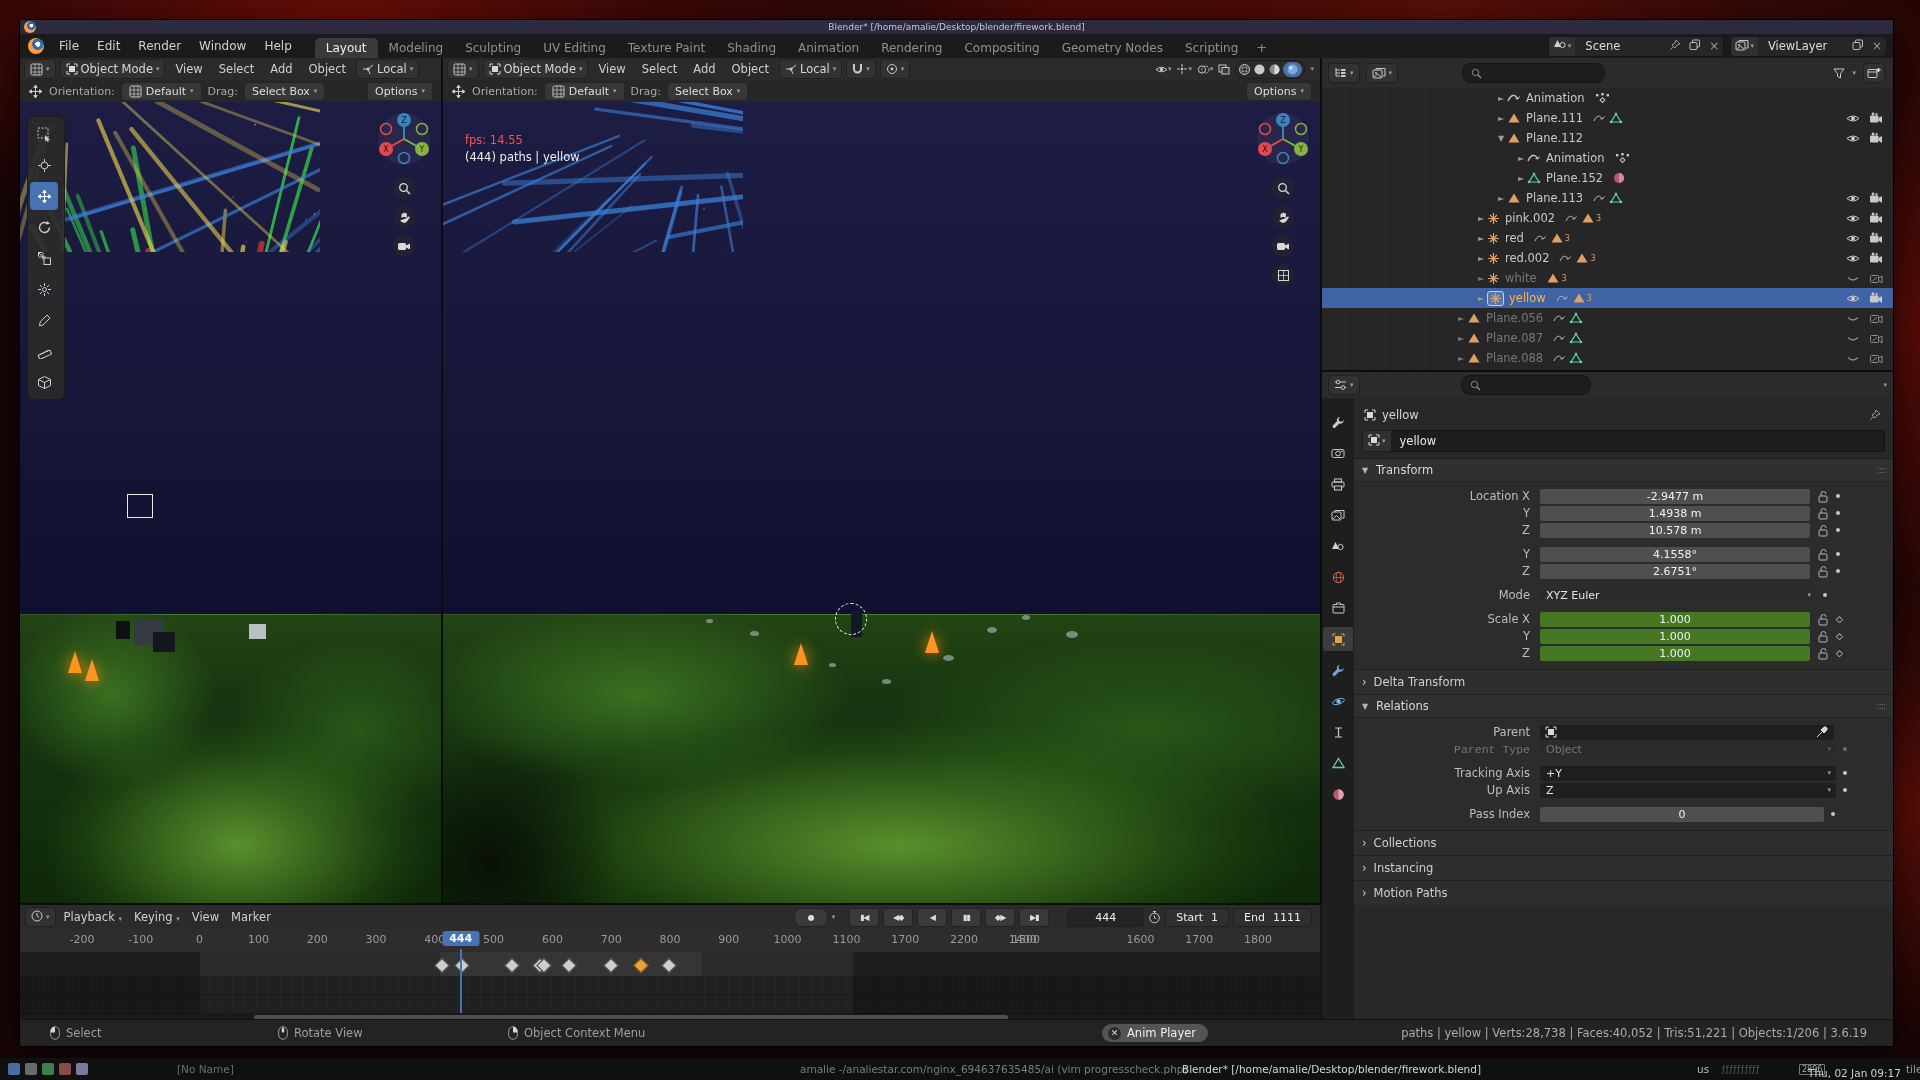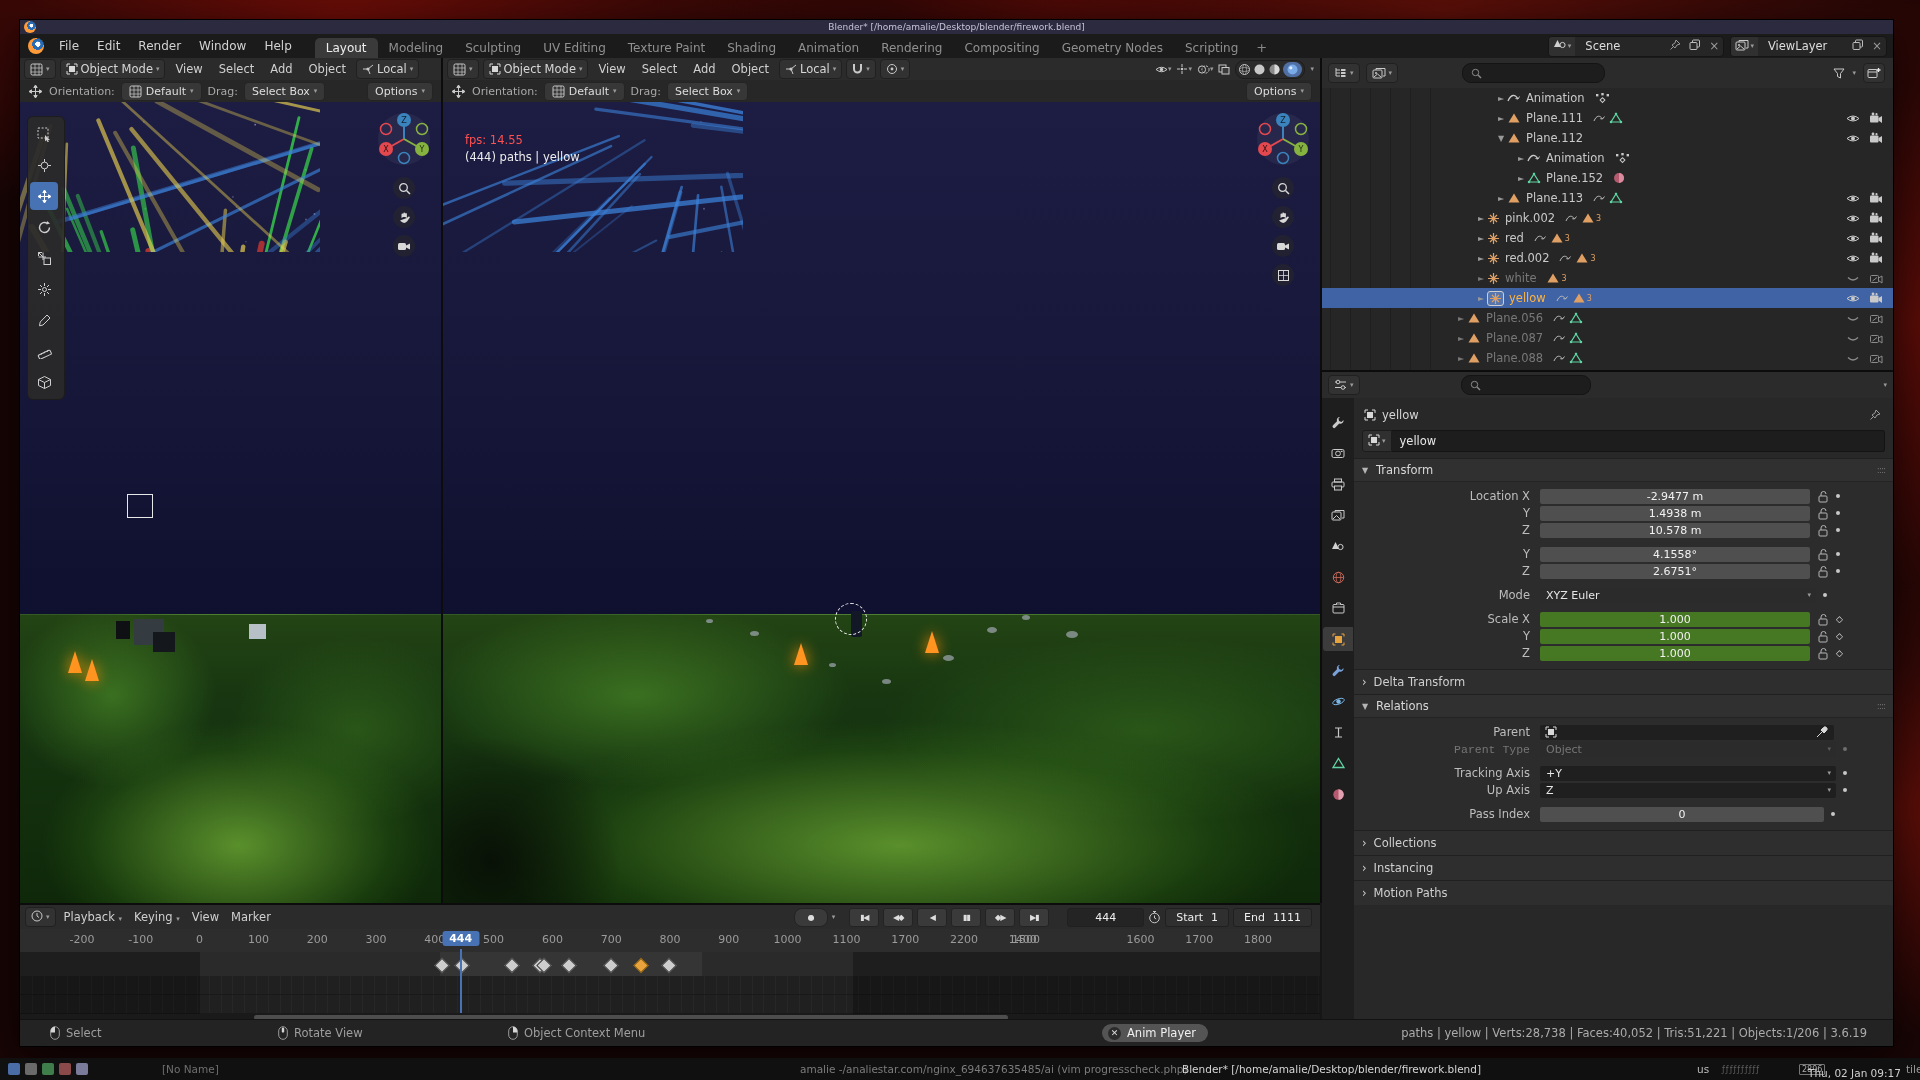--- a/index.html
+++ b/index.html
@@ -168,21 +168,21 @@
   .sb-item{position:absolute;top:0;height:26px;display:flex;align-items:center;gap:6px;}
   .anim-pill{position:absolute;left:1082px;top:4px;height:18px;background:#545454;border-radius:9px;color:#f0f0f0;
     display:flex;align-items:center;gap:6px;padding:0 12px 0 6px;font-size:11.5px;}
   .ap-x{width:13px;height:13px;border-radius:50%;background:#2b2b2b;color:#ddd;font-size:9px;display:flex;align-items:center;justify-content:center;}
   .sb-stats{position:absolute;right:26px;top:0;height:26px;display:flex;align-items:center;color:#ababab;}
   
   .taskbar{position:absolute;left:0;bottom:0;right:0;height:22px;background:#101010;display:flex;align-items:center;
     font-size:10.5px;color:#8a8a8a;}
   .tk-icons{display:flex;gap:5px;margin-left:8px;}
   .tk-ic{width:12px;height:12px;border-radius:2px;}
-  .tk-noname{position:absolute;left:162px;color:#6f6f6f;}
+  .tk-noname{position:absolute;left:177px;color:#6f6f6f;}
   .tk-center{position:absolute;left:800px;color:#7c7c7c;}
   .tk-window{position:absolute;left:1182px;color:#d6d6d6;}
   .tk-us{position:absolute;left:1697px;color:#bdbdbd;}
   .tk-tray{position:absolute;left:1722px;color:#5f5f5f;font-size:8px;letter-spacing:1px;}
   .tk-num{position:absolute;left:1799px;border:1px solid #777;color:#aaa;font-size:8px;padding:0 2px;border-radius:1px;}
   .tk-clock{position:absolute;left:1808px;color:#d0d0d0;margin-top:7px;}
   .tk-tile{position:absolute;left:1906px;color:#9a9a9a;}
 </style>
 </head>
 <body>

